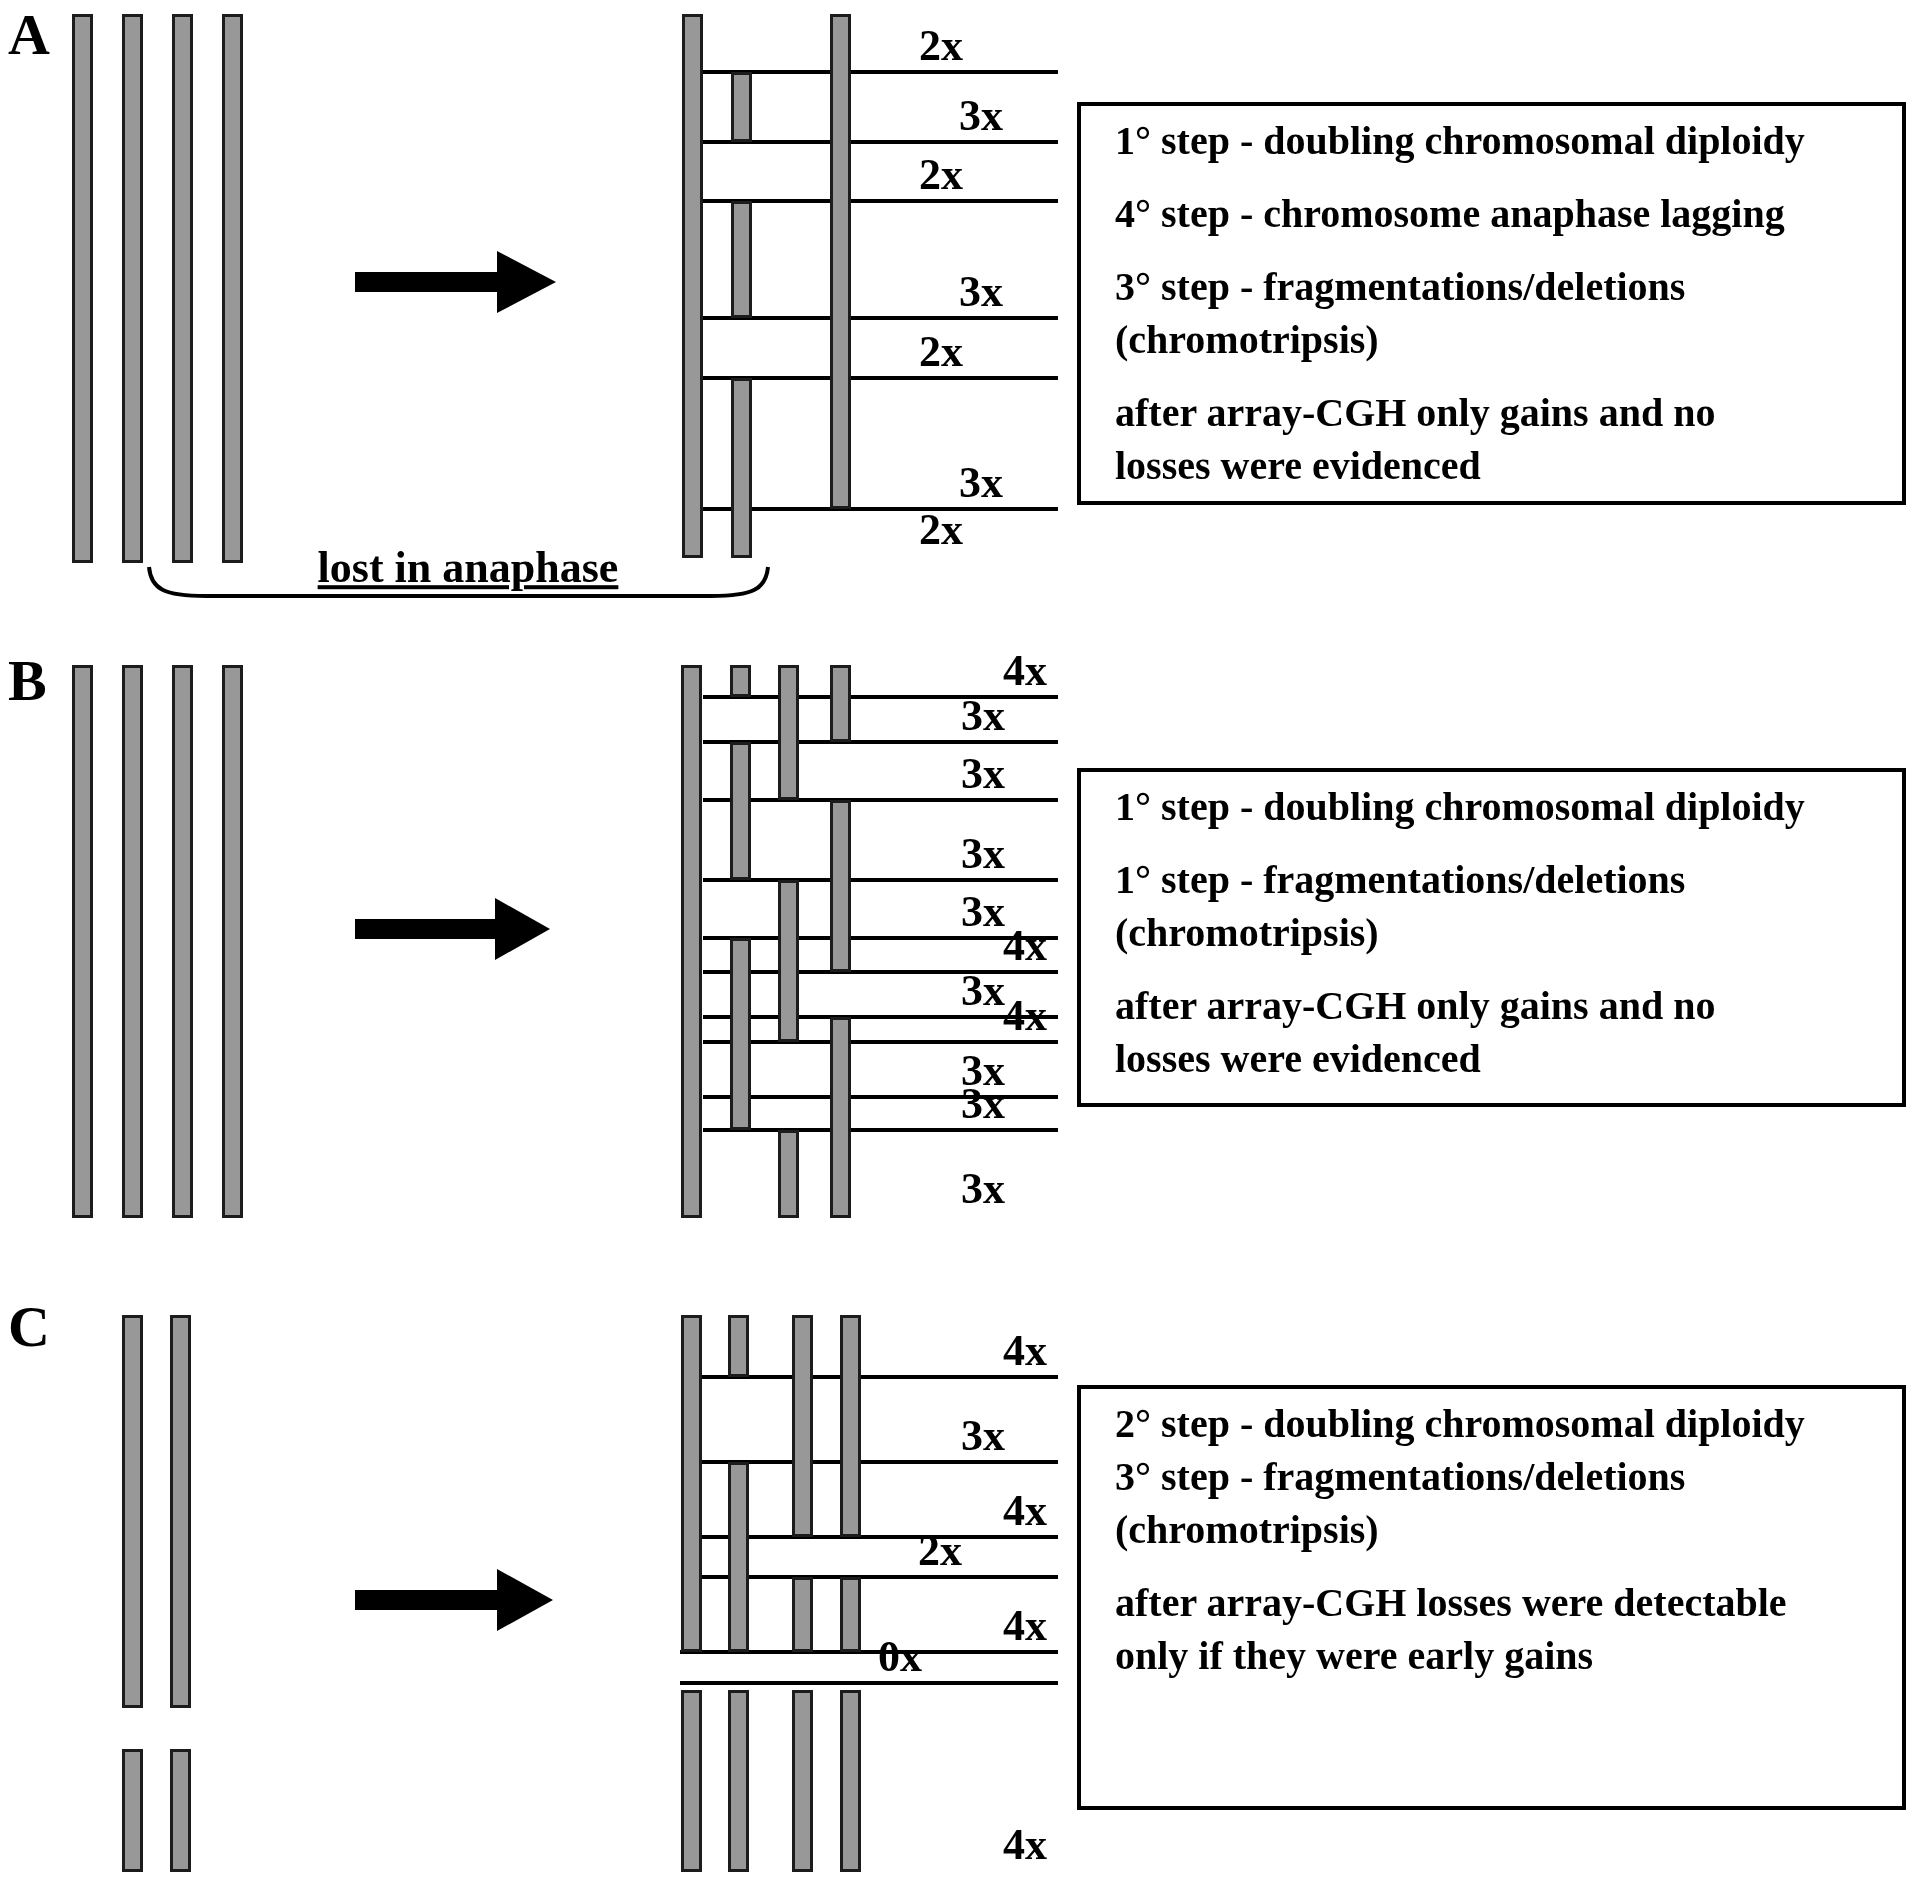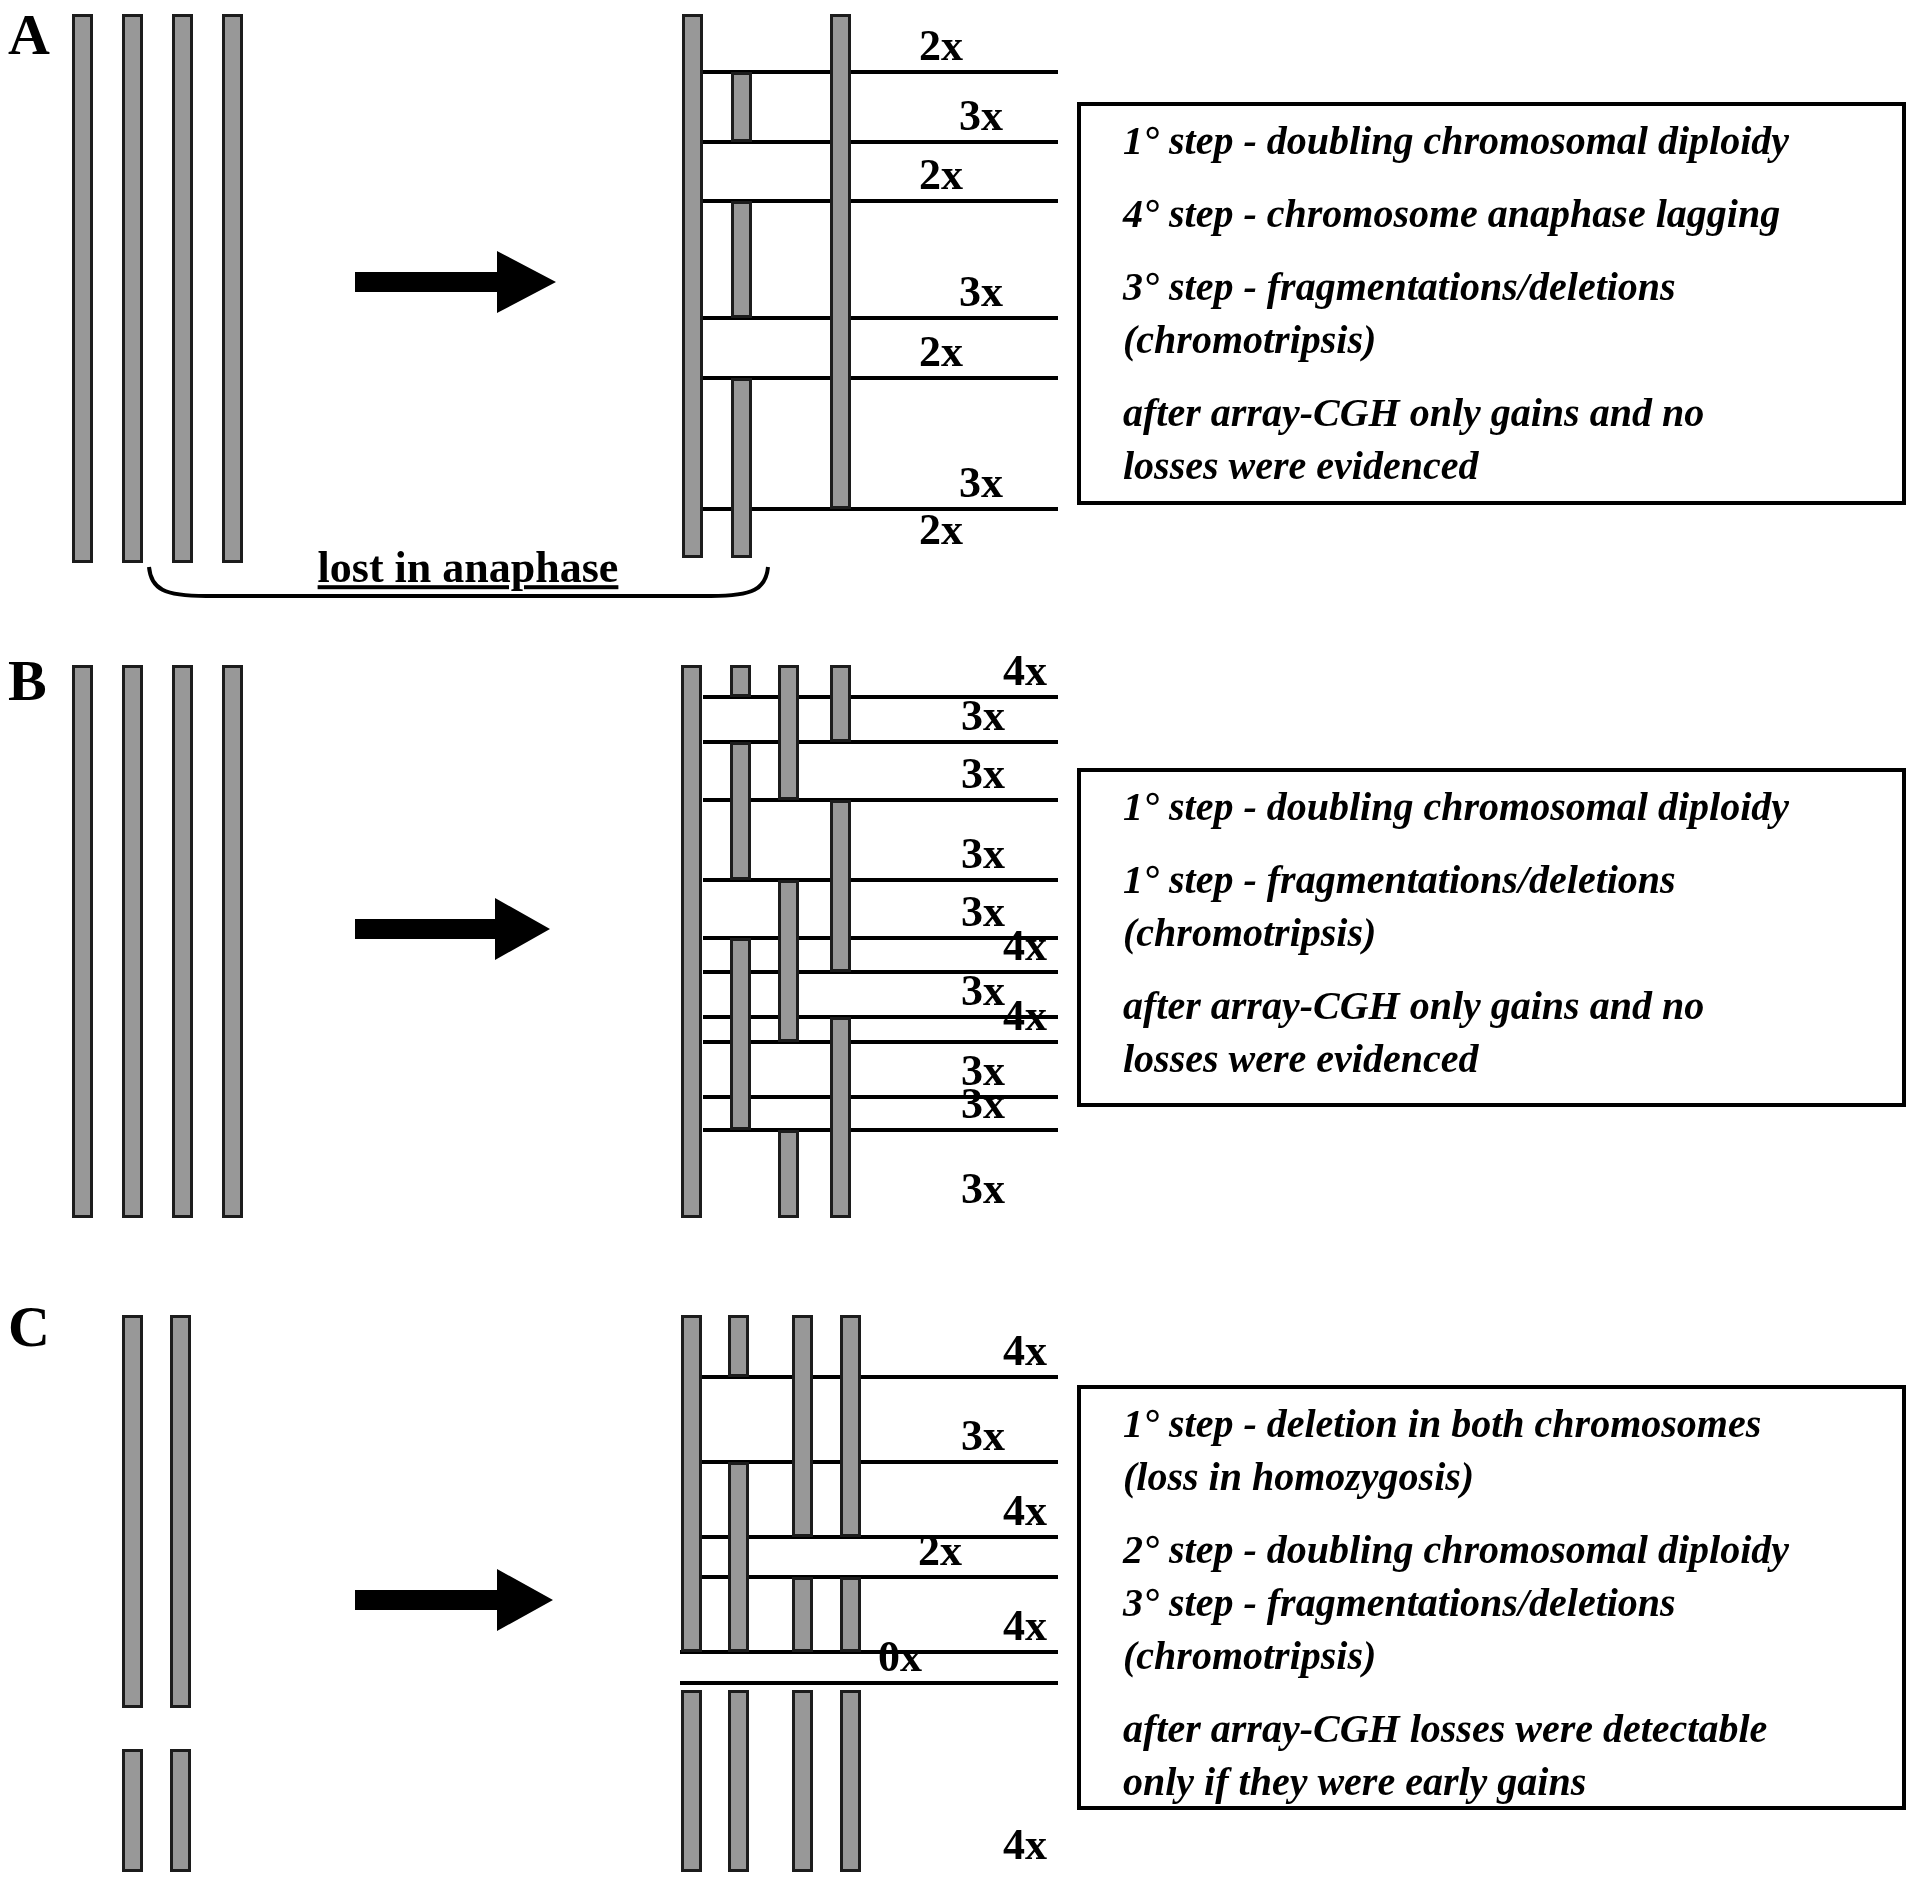--- a/index.html
+++ b/index.html
@@ -9,21 +9,21 @@
        border:3px solid var(--bar-border,#1c1c1c);box-sizing:border-box;z-index:2;}
   .cn-line{position:absolute;background:var(--line,#000);height:4px;z-index:1;}
   .xlabel{position:absolute;transform:translate(-50%,-100%);
           font:bold 44px/0.95 "Liberation Serif",serif;color:var(--ink,#000);z-index:3;white-space:nowrap;}
   .panel-letter{position:absolute;font:bold 58px/1 "Liberation Serif",serif;color:var(--ink,#000);}
   .brace-label{position:absolute;transform:translate(-50%,-100%);
           font:bold 44px/0.95 "Liberation Serif",serif;color:var(--ink,#000);white-space:nowrap;z-index:3;}
   .info-box{position:absolute;border:4px solid var(--ink,#000);box-sizing:border-box;
           padding:8px 26px;font:bold 40px/53px "Liberation Serif",serif;color:var(--ink,#000);
           background:var(--bg,#fff);z-index:3;}
-  .info-box p{margin:20px 16px 0;white-space:pre-line;font-style:italic;}
+  .info-box p{margin:20px 8px 0;white-space:pre-line;}
   .info-box p:first-child{margin-top:0;}
   svg{position:absolute;z-index:2;}
 </style>
 </head>
 <body>
 
 <div id="canvas" style="--bg: #ffffff; --bar-fill: #989898; --bar-border: #1c1c1c; --line: #000000; --ink: #000000; width: 1913px; height: 1885px;">
     <span class="panel-letter" style="left: 8px; top: 6px; transform: none;">A</span>
     <div class="cn-line" style="left: 703px; top: 70px; width: 355px;"></div>
     <span class="xlabel" style="left: 941px; top: 67px;">2x</span>
@@ -134,21 +134,19 @@
     <div class="bar" style="left: 792px; top: 1315px; width: 21px; height: 222px;"></div>
     <div class="bar" style="left: 792px; top: 1577px; width: 21px; height: 75px;"></div>
     <div class="bar" style="left: 792px; top: 1690px; width: 21px; height: 182px;"></div>
     <div class="bar" style="left: 840px; top: 1315px; width: 21px; height: 222px;"></div>
     <div class="bar" style="left: 840px; top: 1577px; width: 21px; height: 75px;"></div>
     <div class="bar" style="left: 840px; top: 1690px; width: 21px; height: 182px;"></div>
     <svg width="198" height="66" viewBox="0 0 198 66" style="left: 355px; top: 1567px;">
       <polygon points="0,23 142,23 142,2 198,33 142,64 142,43 0,43" fill="#000000"></polygon>
     </svg>
     <div class="info-box" style="left: 1077px; top: 1385px; width: 829px; height: 425px;">
-      <p>1° step - deletion in both chromosomes
-(loss in homozygosis)</p>
       <p>2° step - doubling chromosomal diploidy
 3° step - fragmentations/deletions
 (chromotripsis)</p>
       <p>after array-CGH losses were detectable
 only if they were early gains</p>
     </div>
   </div>
 
 </body></html>

